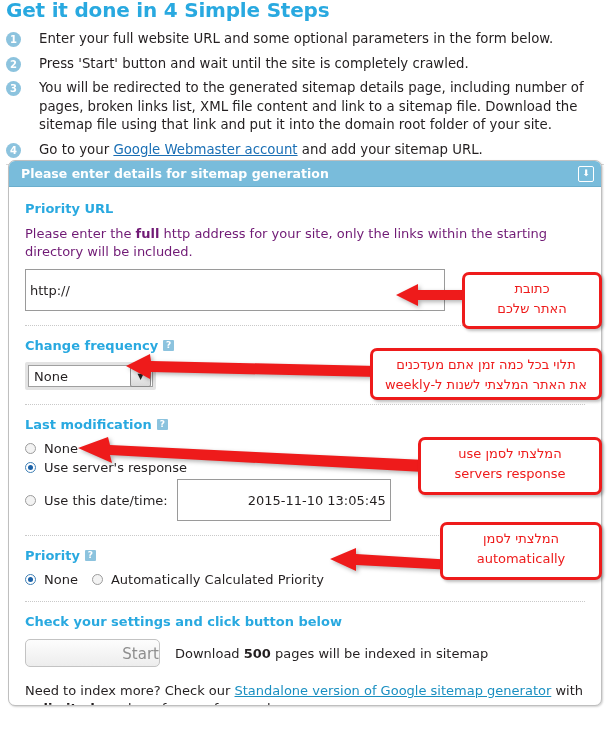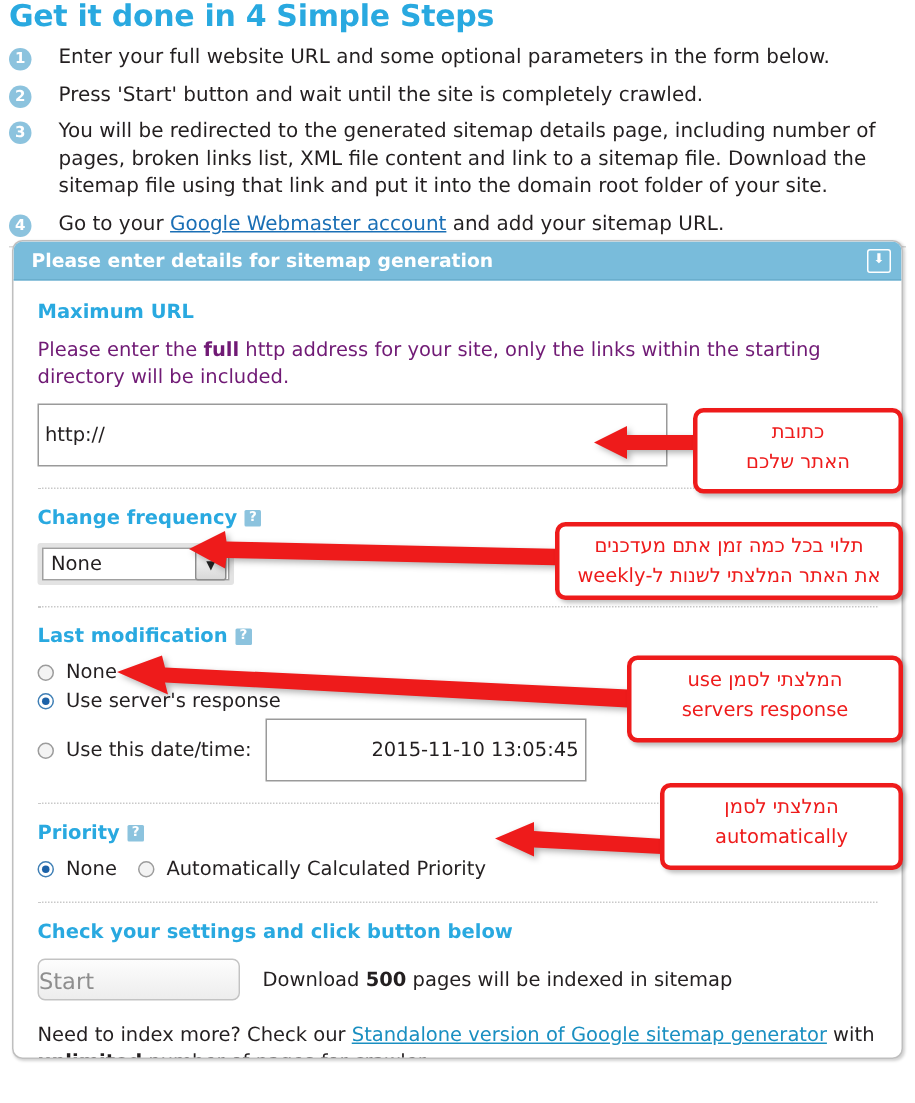--- a/index.html
+++ b/index.html
@@ -113,21 +113,21 @@
   #datetime-input{width:214px;height:21px;margin-left:9px;text-align:right;}
 
   .prio-row{display:flex;align-items:center;gap:0;font-size:13px;}
   .prio-row .radio{margin-right:8px;}
   .prio-gap{width:14px;}
 
   .start-row{display:flex;align-items:center;margin-top:10px;}
   .start-btn{
     width:135px;height:28px;border:1px solid #c3c3c3;border-radius:5px;
     background:linear-gradient(#fdfdfd,#ededed);
-    color:#8e8e8e;font-size:15px;line-height:28px;text-align:left;
+    color:#8e8e8e;font-size:15px;line-height:28px;text-align:right;
     box-sizing:border-box;
   }
   .max-txt{margin-left:15px;font-size:13px;color:#231f20;}
   .max-txt b{font-weight:bold;}
 
   .foot{margin-top:15px;font-size:13px;line-height:18px;color:#231f20;}
   .foot a{color:#1a8fc1;text-decoration:underline;}
   .foot b{font-weight:bold;}
 
   
@@ -184,21 +184,21 @@
   <div class="panel">
 
     <div class="panel-head">
       <div class="panel-title">Please enter details for sitemap generation</div>
       <div class="collapse-ico">⬇</div>
     </div>
 
     <div class="panel-body">
 
       <div class="sect-label">
-        <span>Maximum URL</span>
+        <span>Priority URL</span>
       </div>
       <div class="desc"><span>Please enter the </span><b>full</b><span> http address for your site, only the links within the starting directory will be included.</span></div>
       <input id="url-input" class="txt" type="text" value="http://" style="">
 
       <div class="dotted"></div>
 
       <div class="sect-label">
         <span>Change frequency</span>
         <span class="help-ico">?</span>
       </div>

